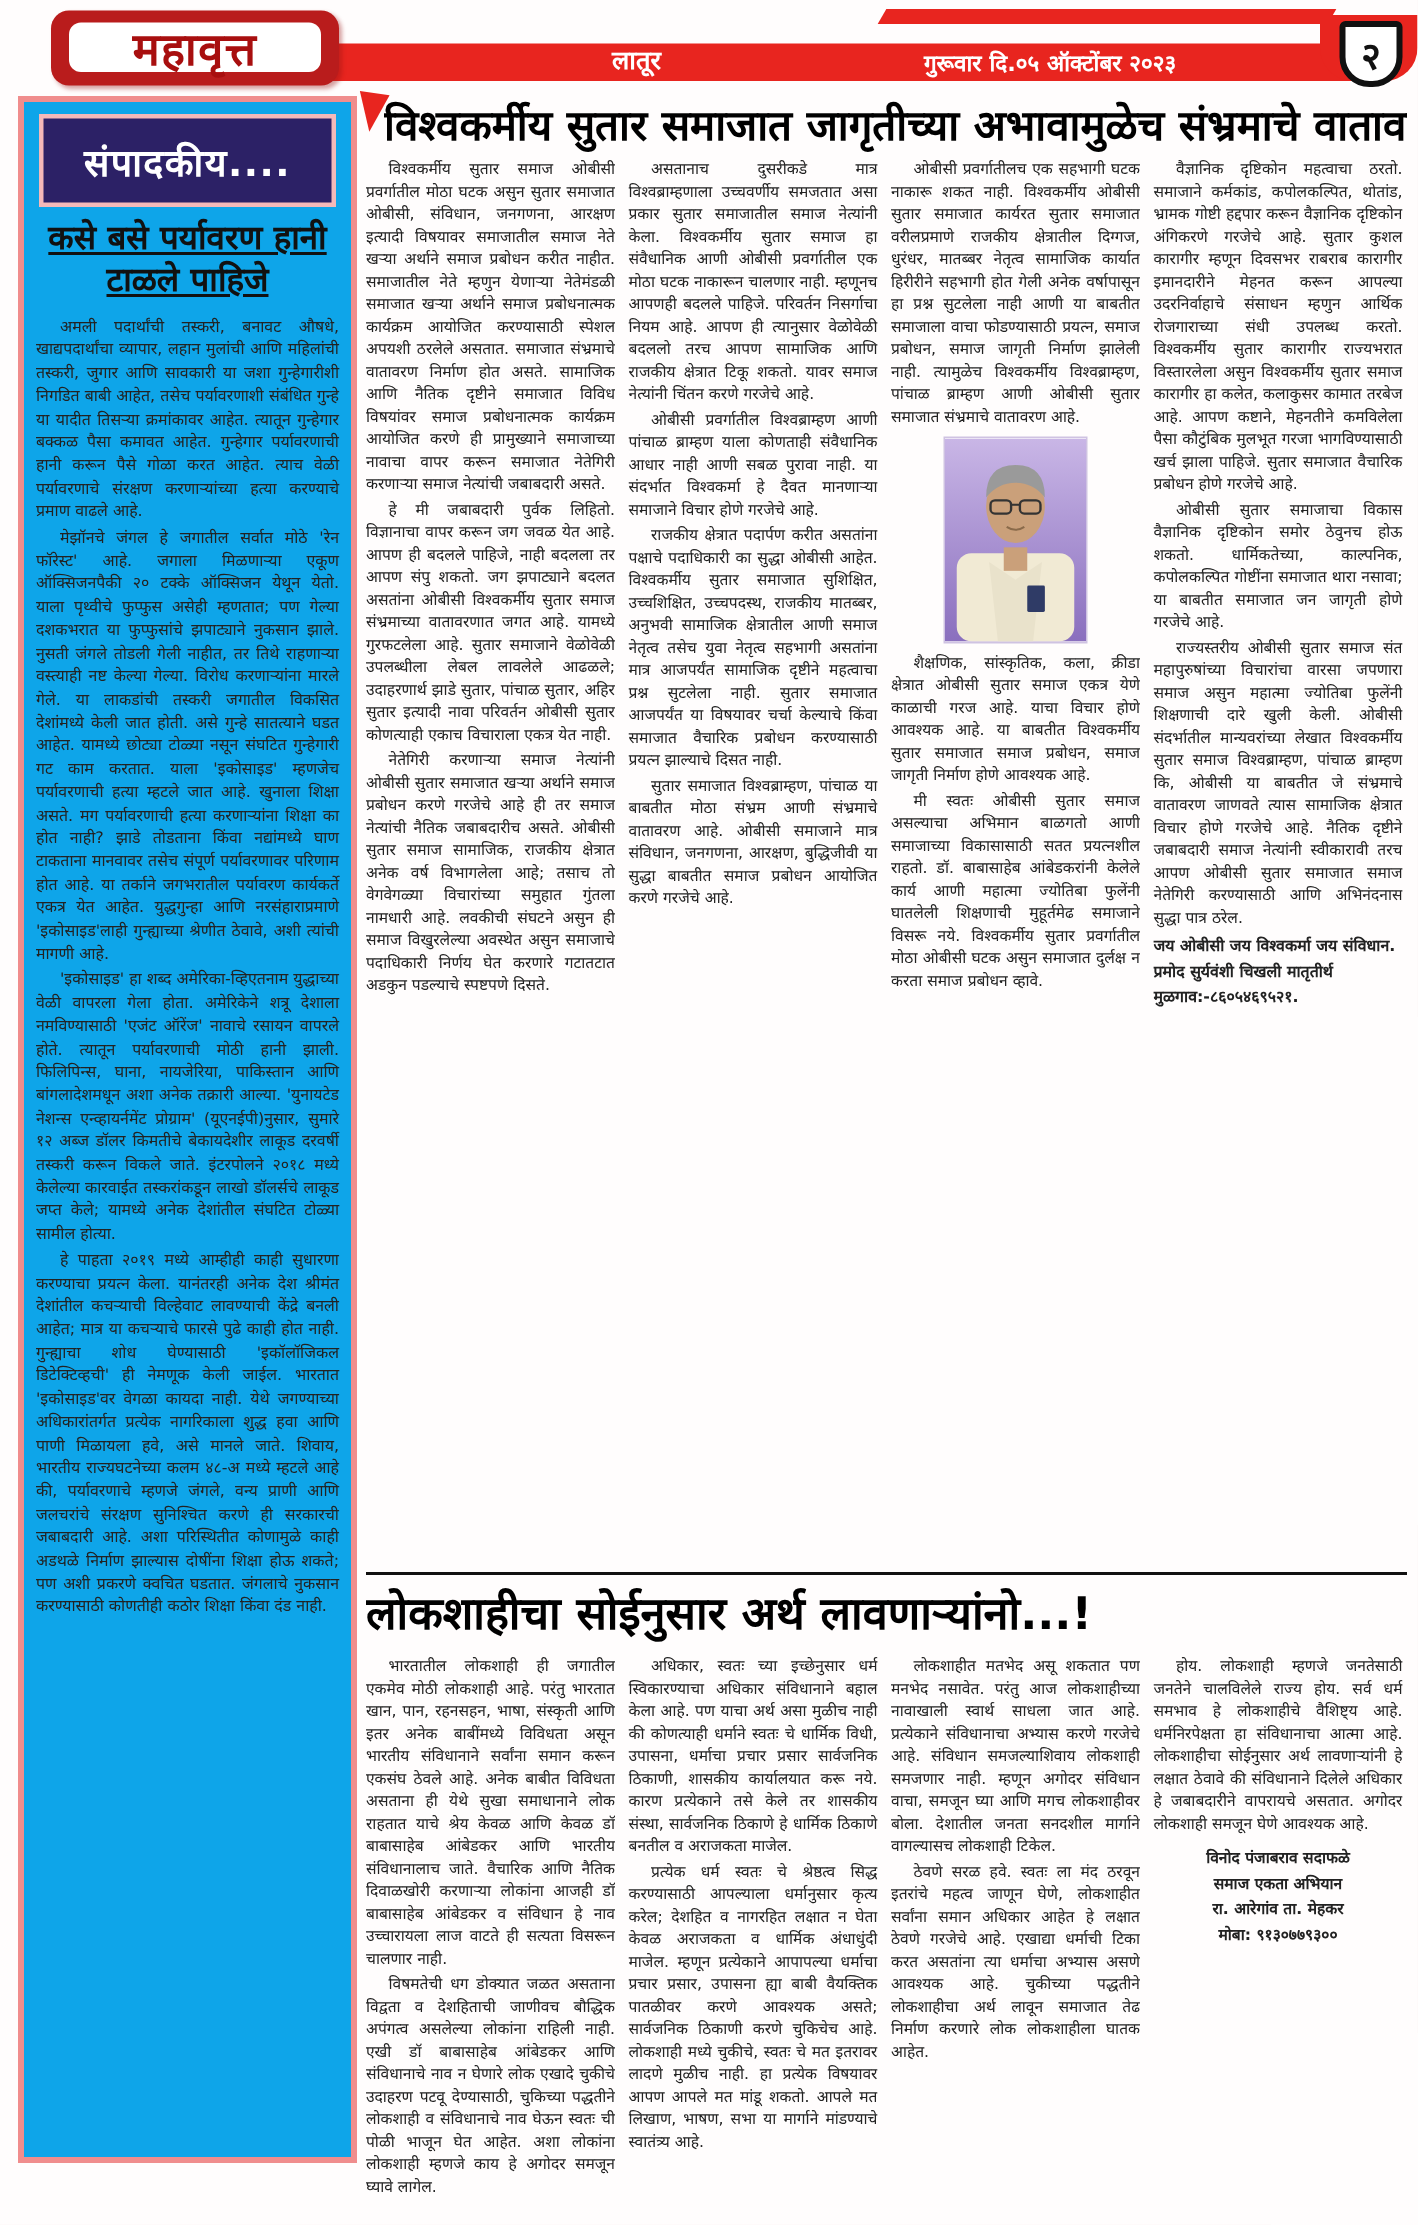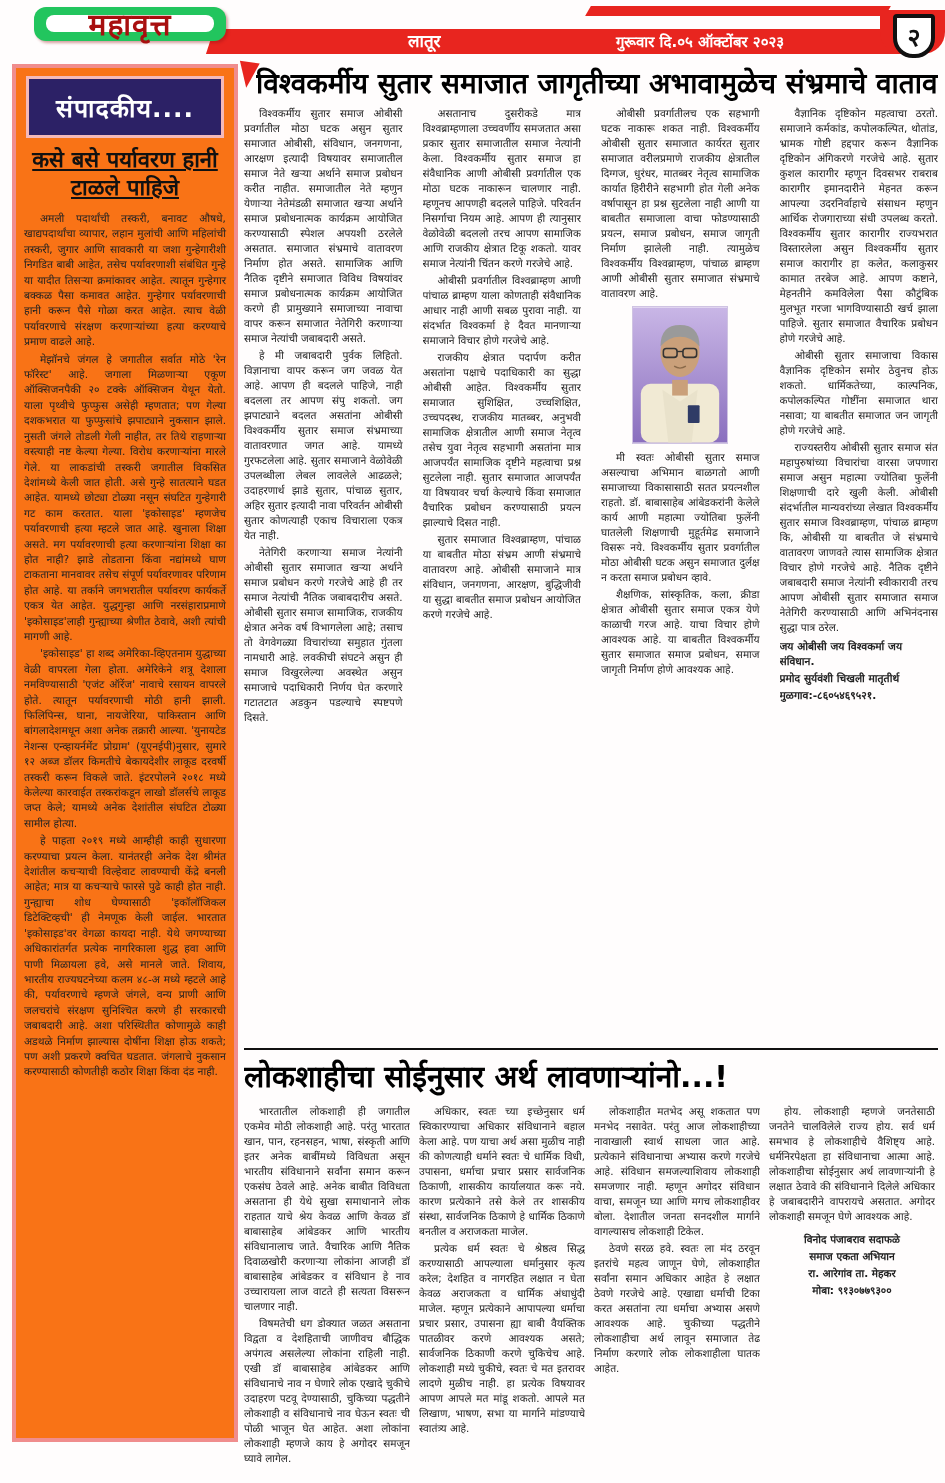--- a/index.html
+++ b/index.html
@@ -16,22 +16,22 @@
   .masthead { position:absolute; left:0; top:0; width:945px; height:60px; }
   .band {
     position:absolute; left:210px; top:29px; width:700px; height:25px;
     background:#e8251f; transform:skewX(-18deg);
   }
   .band2 { position:absolute; left:588px; top:6px; width:300px; height:10px;
     background:#e8251f; transform:skewX(-30deg); }
   .band3 { position:absolute; left:880px; top:10px; width:65px; height:44px;
     background:#e8251f; border-radius:0 0 22px 22px; }
   .logo-block {
-    position:absolute; left:34px; top:7px; width:192px; height:34px;
-    background:#22c55e; border-radius:12px; box-shadow:2px 2px 3px rgba(150,20,20,.4);
+    position:absolute; left:34px; top:7px; width:192px; height:50px;
+    background:#b91c1c; border-radius:12px; box-shadow:2px 2px 3px rgba(150,20,20,.4);
   }
   .logo-inner {
     position:absolute; left:12px; top:8px; right:12px; bottom:9px;
     background:#ffffff; border-radius:8px;
     display:flex; align-items:center; justify-content:center;
   }
   .logo-text { font-size:30px; font-weight:bold; color:#a80f0f; letter-spacing:1px; }
   .city-label {
     position:absolute; left:408px; top:30px; width:90px; height:23px;
     color:#ffffff; font-size:17px; font-weight:bold; line-height:23px;
@@ -43,21 +43,21 @@
   .page-shield {
     position:absolute; left:893px; top:14px; width:42px; height:44px;
     background:#ffffff; border:4px solid #111; border-radius:4px 4px 20px 20px;
     display:flex; align-items:center; justify-content:center;
   }
   .page-shield span { font-size:25px; font-weight:bold; color:#111; }
 
   
   .editorial {
     position:absolute; left:12px; top:64px; width:226px; height:1378px;
-    background:#f97316; border:4px solid #f08d8d; padding:6px 8px; overflow:hidden;
+    background:#0ea5e9; border:4px solid #f08d8d; padding:6px 8px; overflow:hidden;
   }
   .edit-head {
     margin:2px 2px 8px 2px; background:#2c2166; border:3px solid #f4b9b9;
     height:62px; display:flex; align-items:center; justify-content:center;
   }
   .edit-head span { color:#ffffff; font-size:25px; font-weight:bold; letter-spacing:1px; }
   .edit-title {
     text-align:center; font-size:22px; font-weight:bold; color:#111;
     line-height:1.25; margin:4px 0 10px 0;text-decoration:underline;
   }
@@ -68,21 +68,21 @@
   .main-art { position:absolute; left:244px; top:62px; width:694px; height:985px; }
   .head-flag {
     position:absolute; left:-6px; top:0px; width:0; height:0;
     border-left:10px solid transparent; border-right:10px solid transparent;
     border-top:26px solid #e8251f; transform:rotate(8deg);
   }
   .main-headline {
     margin-left:12px; font-size:28px; font-weight:bold; color:#000;
     white-space:nowrap; overflow:hidden; height:44px; line-height:44px;
   }
-  .cols { display:flex; gap:20px; height:925px; overflow:hidden; }
+  .cols { display:flex; gap:9px; height:925px; overflow:hidden; }
   .col { width:166px; height:100%; overflow:hidden; font-size:10.4px; line-height:15px;
     color:#222; text-align:justify; }
   .col p { text-indent:15px; margin-bottom:2px; }
 
   .portrait {
     width:96px; height:138px; margin:5px auto 6px auto; display:block;
     border:1px solid #cfc3e2;
   }
   .signoff { margin-top:4px; }
   .signoff p { text-indent:0; text-align:left; font-weight:bold; font-size:10.6px; }
@@ -164,22 +164,22 @@
           <path d="M30 84 L48 96 L66 84 L60 138 L36 138 Z" fill="#e9e2cb"></path>
           <rect x="56" y="100" width="12" height="18" rx="1" fill="#2f3b66"></rect>
           <ellipse cx="48" cy="46" rx="20" ry="25" fill="#caa07a"></ellipse>
           <path d="M28 40 Q28 18 48 18 Q68 18 68 40 Q60 30 48 30 Q36 30 28 40 Z" fill="#9a9a9a"></path>
           <rect x="31" y="42" width="14" height="9" rx="3" fill="none" stroke="#333" stroke-width="1.6"></rect>
           <rect x="51" y="42" width="14" height="9" rx="3" fill="none" stroke="#333" stroke-width="1.6"></rect>
           <line x1="45" y1="45" x2="51" y2="45" stroke="#333" stroke-width="1.4"></line>
           <path d="M42 60 Q48 64 54 60" fill="none" stroke="#8a6a4a" stroke-width="1.4"></path>
         </svg>
         <div>
+            <p>शैक्षणिक, सांस्कृतिक, कला, क्रीडा क्षेत्रात ओबीसी सुतार समाज एकत्र येणे काळाची गरज आहे. याचा विचार होणे आवश्यक आहे. या बाबतीत विश्वकर्मीय सुतार समाजात समाज प्रबोधन, समाज जागृती निर्माण होणे आवश्यक आहे.</p>
             <p>मी स्वतः ओबीसी सुतार समाज असल्याचा अभिमान बाळगतो आणी समाजाच्या विकासासाठी सतत प्रयत्नशील राहतो. डॉ. बाबासाहेब आंबेडकरांनी केलेले कार्य आणी महात्मा ज्योतिबा फुलेंनी घातलेली शिक्षणाची मुहूर्तमेढ समाजाने विसरू नये. विश्वकर्मीय सुतार प्रवर्गातील मोठा ओबीसी घटक असुन समाजात दुर्लक्ष न करता समाज प्रबोधन व्हावे.</p>
-            <p>शैक्षणिक, सांस्कृतिक, कला, क्रीडा क्षेत्रात ओबीसी सुतार समाज एकत्र येणे काळाची गरज आहे. याचा विचार होणे आवश्यक आहे. या बाबतीत विश्वकर्मीय सुतार समाजात समाज प्रबोधन, समाज जागृती निर्माण होणे आवश्यक आहे.</p>
           </div>
       </div>
       <div class="col">
         <div>
             <p>वैज्ञानिक दृष्टिकोन महत्वाचा ठरतो. समाजाने कर्मकांड, कपोलकल्पित, थोतांड, भ्रामक गोष्टी हद्दपार करून वैज्ञानिक दृष्टिकोन अंगिकरणे गरजेचे आहे. सुतार कुशल कारागीर म्हणून दिवसभर राबराब कारागीर इमानदारीने मेहनत करून आपल्या उदरनिर्वाहाचे संसाधन म्हणुन आर्थिक रोजगाराच्या संधी उपलब्ध करतो. विश्वकर्मीय सुतार कारागीर राज्यभरात विस्तारलेला असुन विश्वकर्मीय सुतार समाज कारागीर हा कलेत, कलाकुसर कामात तरबेज आहे. आपण कष्टाने, मेहनतीने कमविलेला पैसा कौटुंबिक मुलभूत गरजा भागविण्यासाठी खर्च झाला पाहिजे. सुतार समाजात वैचारिक प्रबोधन होणे गरजेचे आहे.</p>
             <p>ओबीसी सुतार समाजाचा विकास वैज्ञानिक दृष्टिकोन समोर ठेवुनच होऊ शकतो. धार्मिकतेच्या, काल्पनिक, कपोलकल्पित गोष्टींना समाजात थारा नसावा; या बाबतीत समाजात जन जागृती होणे गरजेचे आहे.</p>
             <p>राज्यस्तरीय ओबीसी सुतार समाज संत महापुरुषांच्या विचारांचा वारसा जपणारा समाज असुन महात्मा ज्योतिबा फुलेंनी शिक्षणाची दारे खुली केली. ओबीसी संदर्भातील मान्यवरांच्या लेखात विश्वकर्मीय सुतार समाज विश्वब्राम्हण, पांचाळ ब्राम्हण कि, ओबीसी या बाबतीत जे संभ्रमाचे वातावरण जाणवते त्यास सामाजिक क्षेत्रात विचार होणे गरजेचे आहे. नैतिक दृष्टीने जबाबदारी समाज नेत्यांनी स्वीकारावी तरच आपण ओबीसी सुतार समाजात समाज नेतेगिरी करण्यासाठी आणि अभिनंदनास सुद्धा पात्र ठरेल.</p>
           </div>
         <div class="signoff">
             <p>जय ओबीसी जय विश्वकर्मा जय संविधान.</p>

